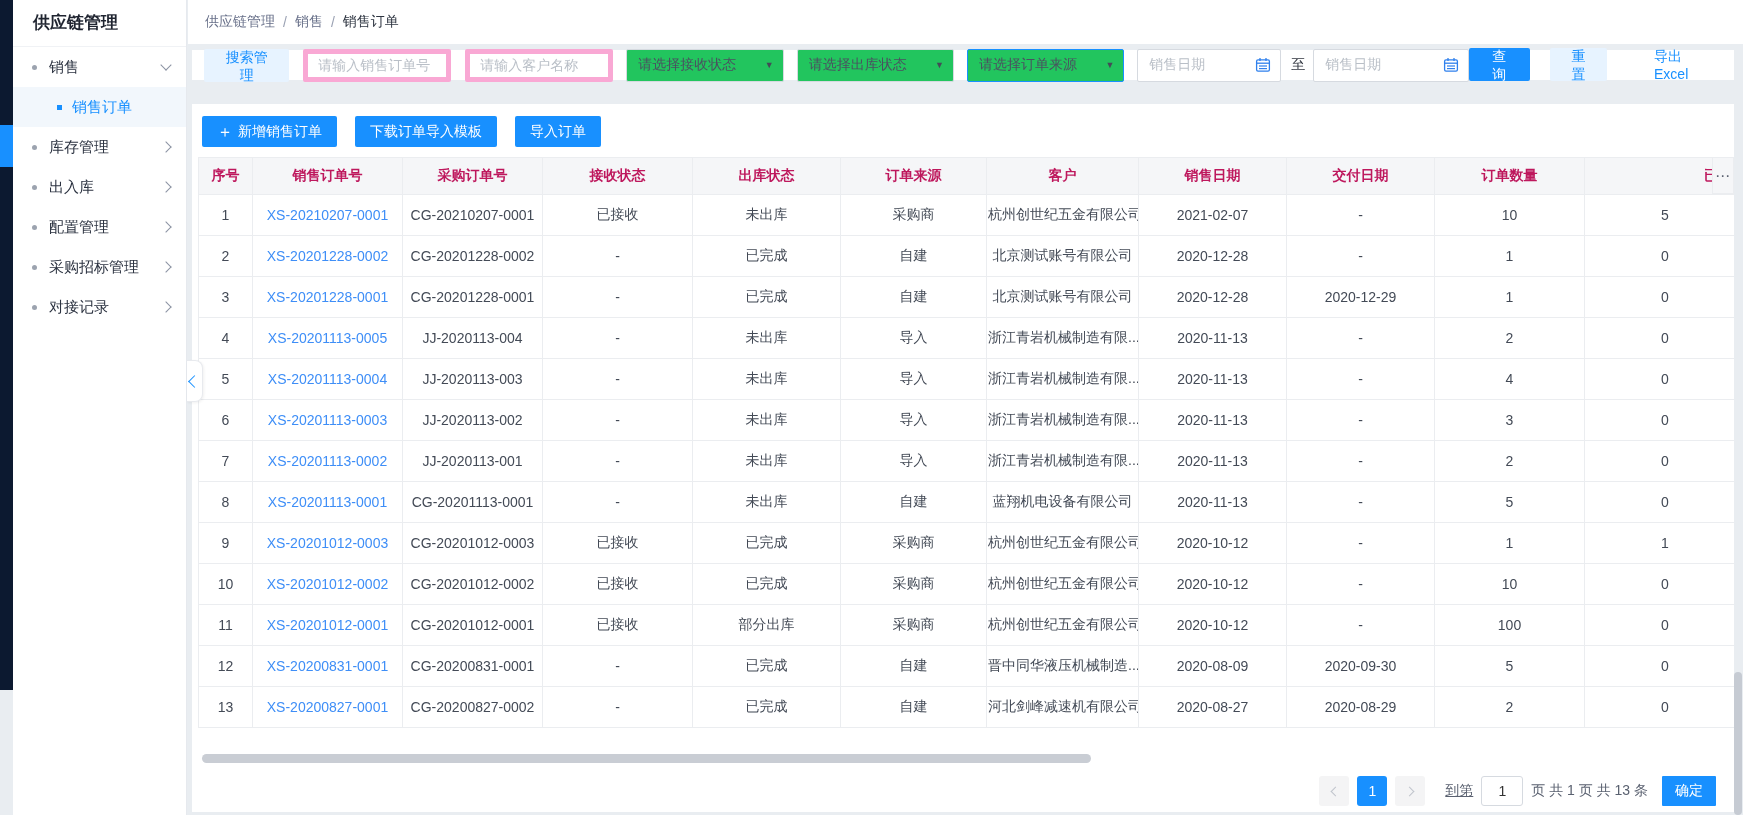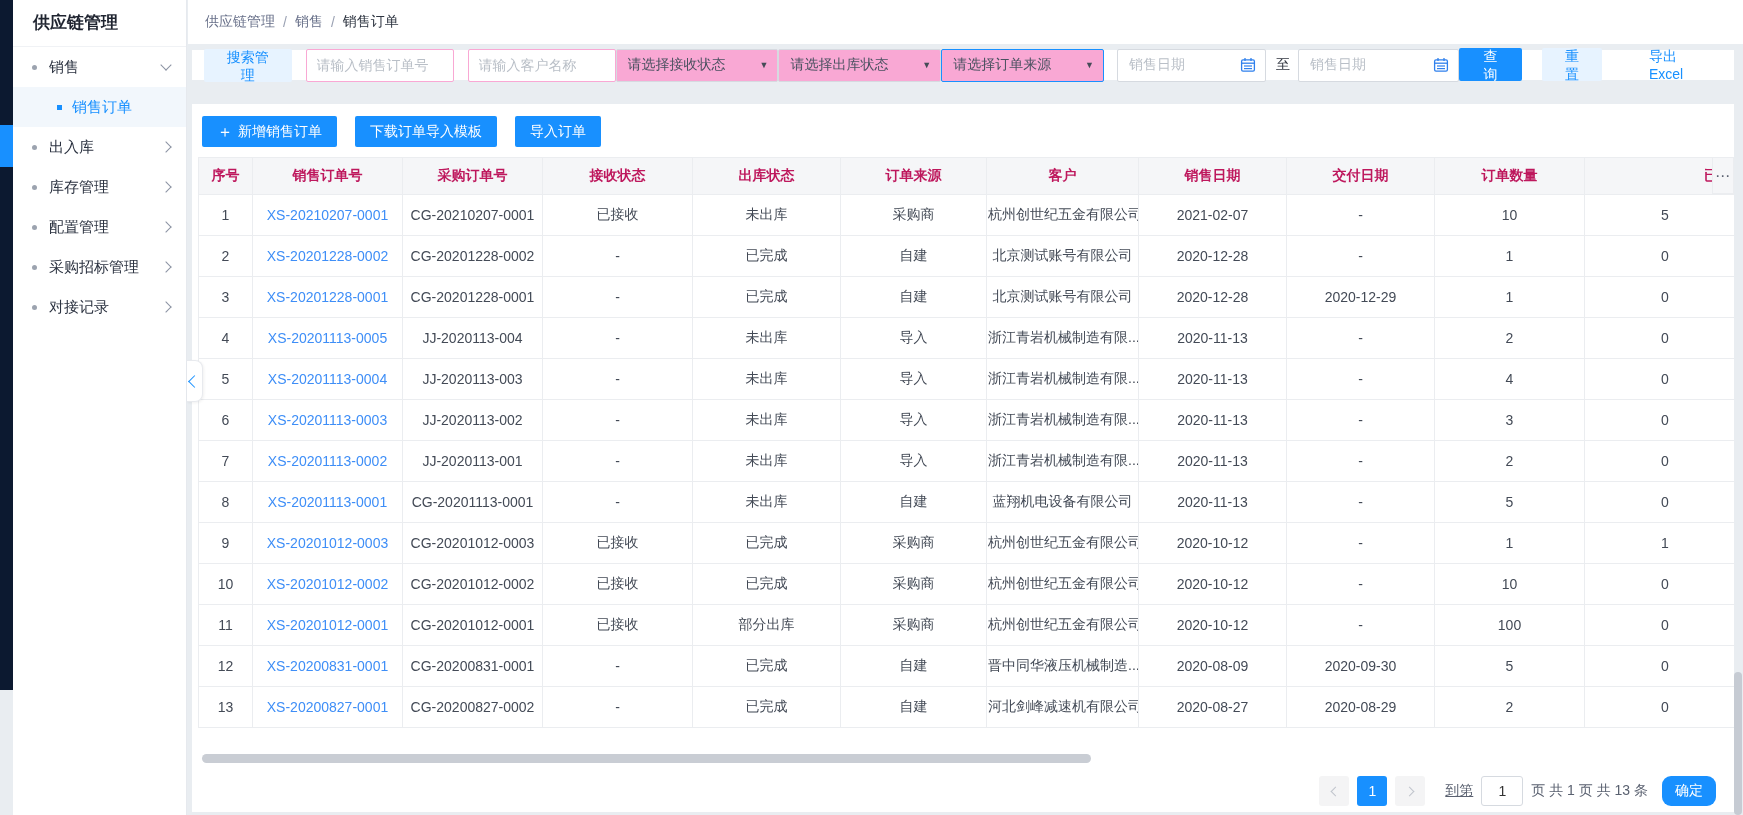--- a/index.html
+++ b/index.html
@@ -45,26 +45,26 @@
   .crumb.current{color:#2d3440;}
   .crumb-sep{margin:0 8px;color:#9aa1b3;}
 
   .card{position:absolute;background:#fff;box-sizing:border-box;}
   .search-card{left:4px;right:9px;top:50px;height:30px;display:flex;align-items:center;padding:0 0 0 12px;}
   .table-card{left:4px;right:9px;top:104px;bottom:3px;padding:8px 0 0 4px;}
 
   
   .btn-soft{height:33px;padding:0 16px;background:var(--soft-btn-bg,#e7f3ff);color:var(--accent,#1890ff);
             border:none;border-radius:2px;font-size:14px;cursor:pointer;font-family:inherit;}
-  .ipt{height:33px;box-sizing:border-box;border:1px solid #f9a8d4;border-radius:2px;padding:0 10px;
+  .ipt{height:33px;box-sizing:border-box;border:5px solid #f9a8d4;border-radius:2px;padding:0 10px;
        font-size:14px;color:#333;font-family:inherit;margin-left:14px;background:#fff;}
   .ipt::placeholder{color:#b9bfc7;}
   .w134{width:148px;}
-  .sel{height:33px;box-sizing:border-box;border:1px solid #d6dae0;border-radius:2px;
-       width:164px;display:flex;align-items:center;padding:0 9px 0 11px;cursor:pointer;background:#f9a8d4;}
+  .sel{height:33px;box-sizing:border-box;border:1px solid #d6dae0;border-radius:2px;margin-left:13px;
+       width:164px;display:flex;align-items:center;padding:0 9px 0 11px;cursor:pointer;background:#22c55e;}
   .sel .ph{flex:1;color:#4a5160;font-size:14px;white-space:nowrap;overflow:hidden;}
   .sel .caret{font-size:9px;color:#454b57;}
   .sel.focused{border-color:var(--accent,#1890ff);}
   .date{height:33px;box-sizing:border-box;border:1px solid #d6dae0;border-radius:2px;margin-left:13px;
         display:flex;align-items:center;padding:0 9px 0 11px;cursor:text;background:#fff;}
   .date .ph{flex:1;color:#b9bfc7;font-size:14px;}
   .date.d1{width:150px;}
   .date.d2{width:162px;margin-left:8px;}
   .to{margin-left:10px;color:#30353f;}
   .search-right{margin-left:auto;display:flex;align-items:flex-start;padding-right:24px;}
@@ -100,21 +100,21 @@
   
   .pager{display:flex;align-items:center;justify-content:flex-end;margin-top:13px;padding-right:18px;font-size:14px;color:#5a6170;}
   .pbtn{width:30px;height:30px;border-radius:3px;background:#f4f4f5;display:flex;align-items:center;justify-content:center;
         margin-left:8px;cursor:default;}
   .pnum{width:30px;height:30px;border-radius:3px;background:var(--accent,#1890ff);color:#fff;display:flex;
         align-items:center;justify-content:center;margin-left:8px;cursor:pointer;}
   .goto-lbl{margin-left:20px;text-decoration:underline;}
   .goto-ipt{width:42px;height:30px;box-sizing:border-box;border:1px solid #d6dae0;border-radius:3px;margin:0 8px;
             text-align:center;font-size:14px;color:#333;font-family:inherit;}
   .btn-confirm{height:30px;padding:0 13px;margin-left:14px;background:var(--accent,#1890ff);color:#fff;border:none;
-               border-radius:9px;font-size:14px;cursor:pointer;font-family:inherit;}
+               border-radius:1px;font-size:14px;cursor:pointer;font-family:inherit;}
 </style>
 </head>
 <body>
 
 <div class="stage">
 
   <div class="rail">
     <div class="rail-marker"></div>
   </div>
 
@@ -125,26 +125,26 @@
           <span class="dot"></span>
           <span class="lbl">销售</span>
           <span class="cv d"></span>
         </div>
         <div class="sub">
           <span class="sq"></span>
           <span>销售订单</span>
         </div>
         <div class="mi">
           <span class="dot"></span>
+          <span class="lbl">库存管理</span>
+          <span class="cv r"></span>
+        </div>
+        <div class="mi">
+          <span class="dot"></span>
           <span class="lbl">出入库</span>
-          <span class="cv r"></span>
-        </div>
-        <div class="mi">
-          <span class="dot"></span>
-          <span class="lbl">库存管理</span>
           <span class="cv r"></span>
         </div>
         <div class="mi">
           <span class="dot"></span>
           <span class="lbl">配置管理</span>
           <span class="cv r"></span>
         </div>
         <div class="mi">
           <span class="dot"></span>
           <span class="lbl">采购招标管理</span>

